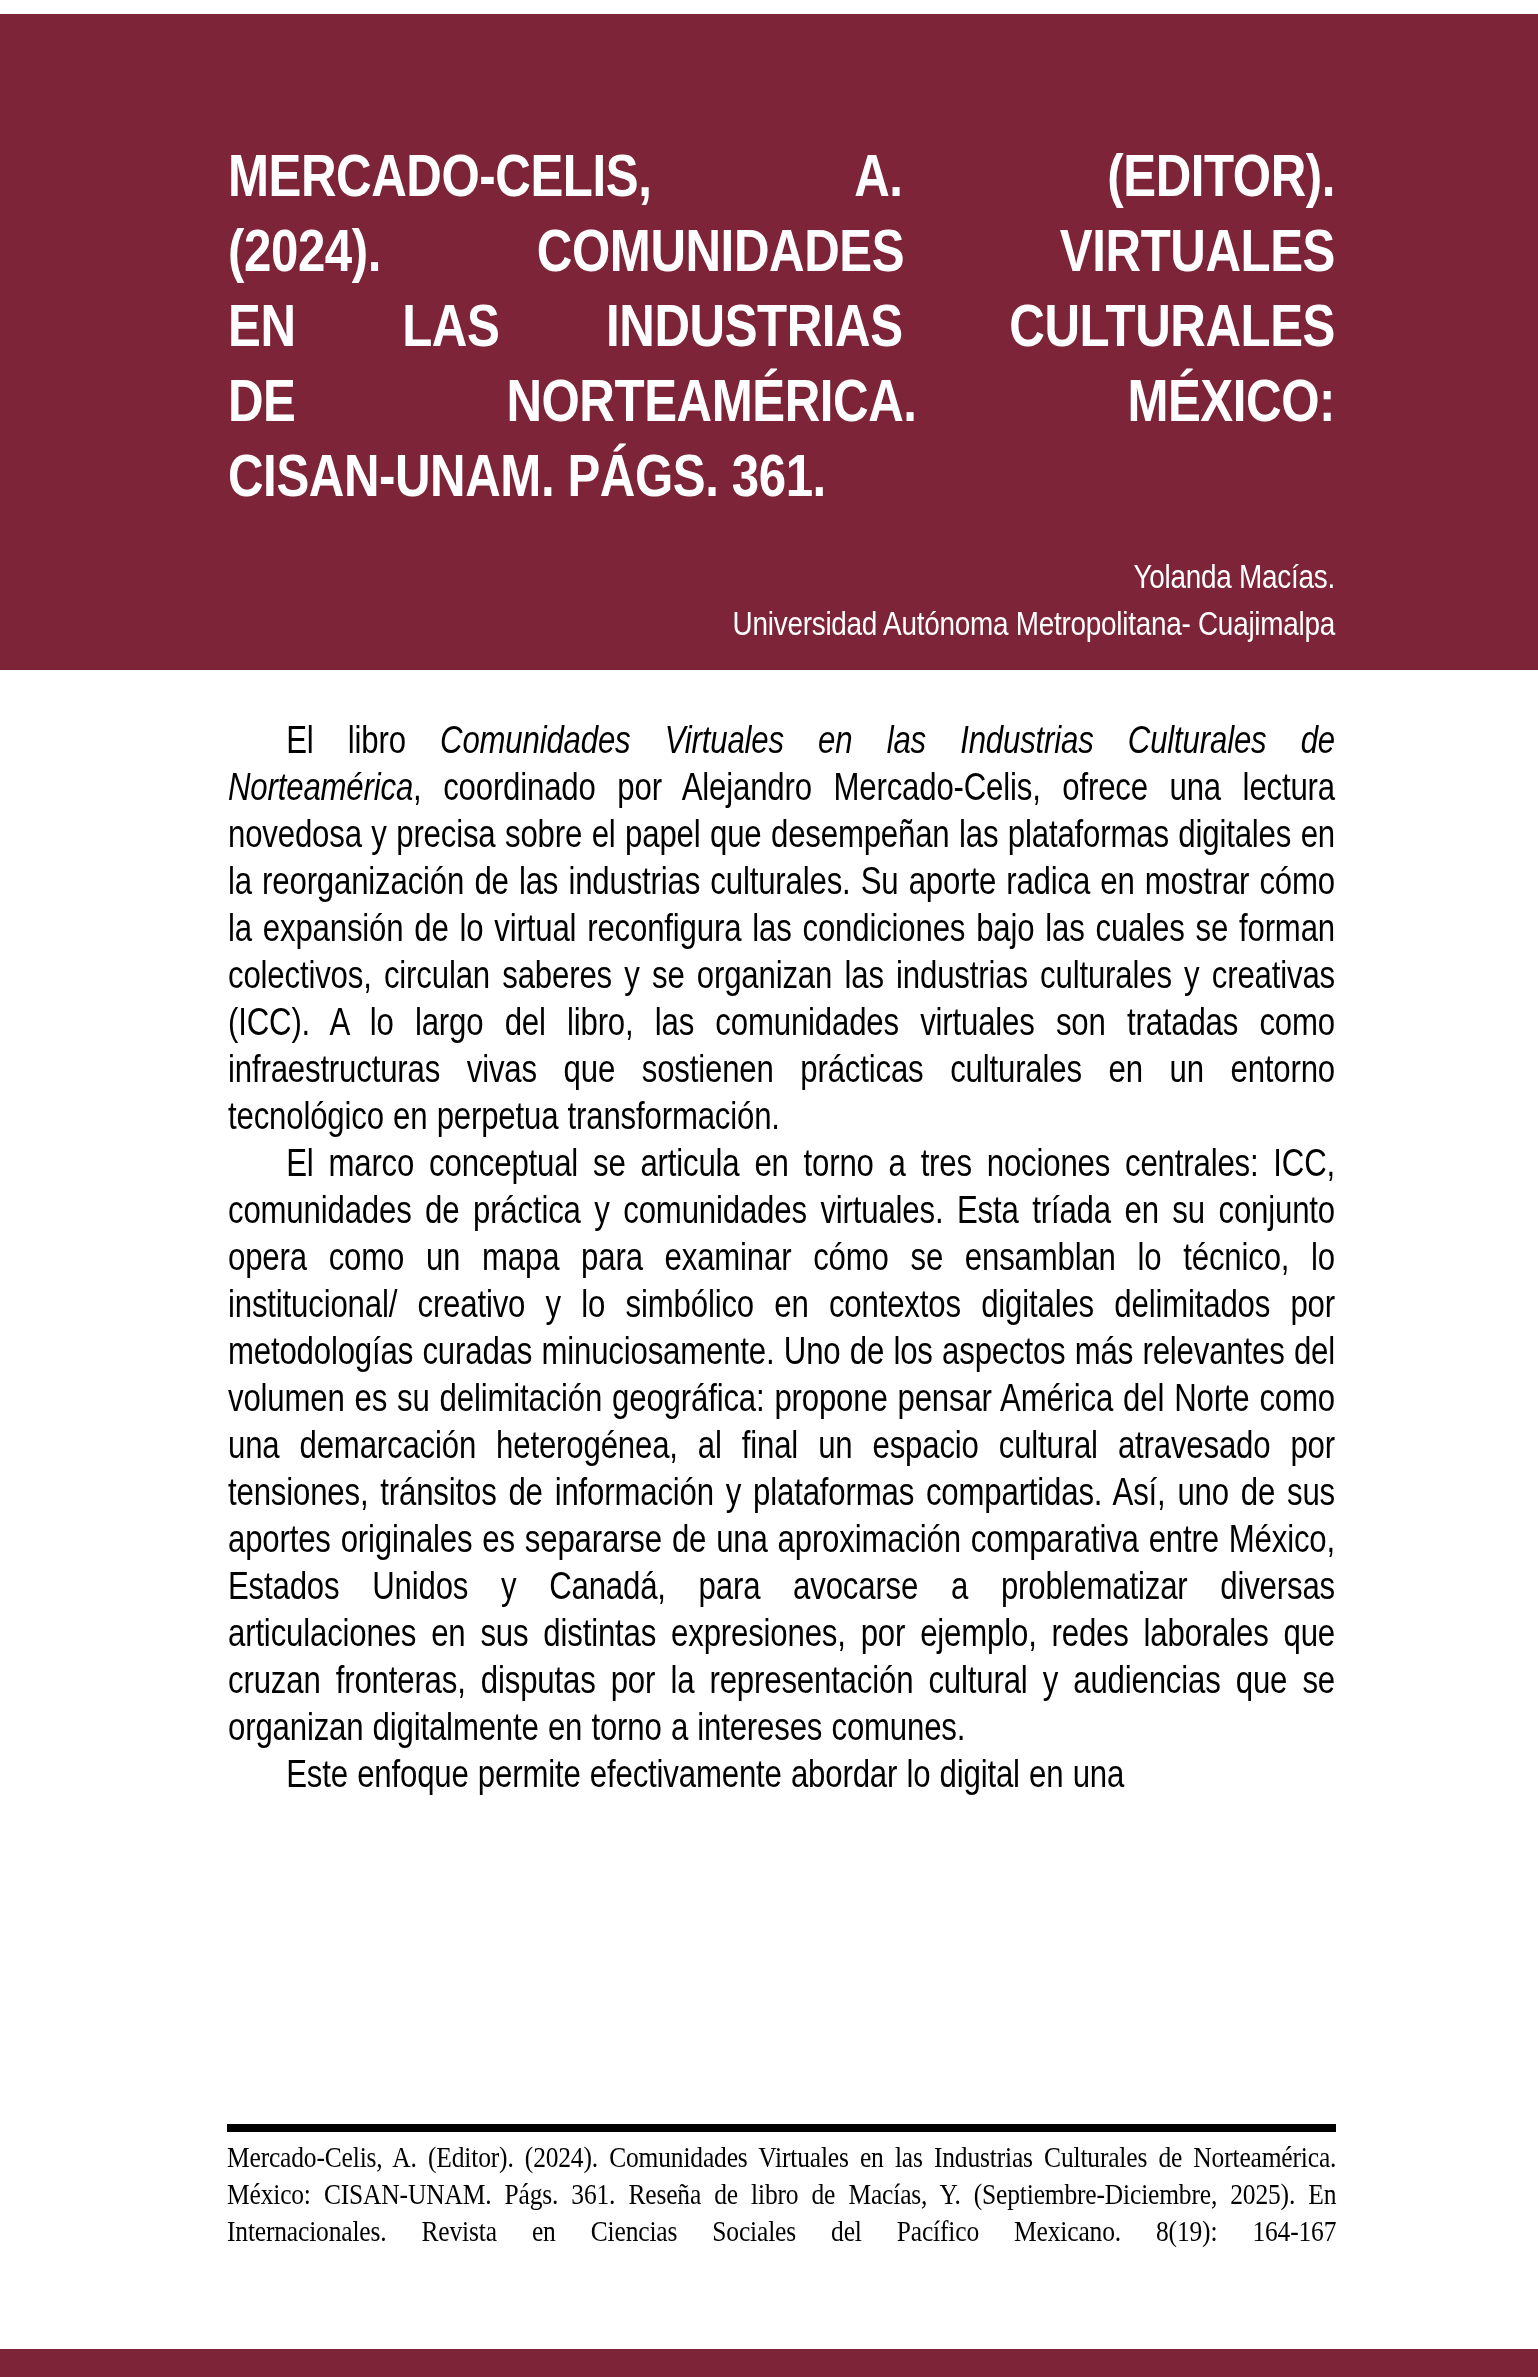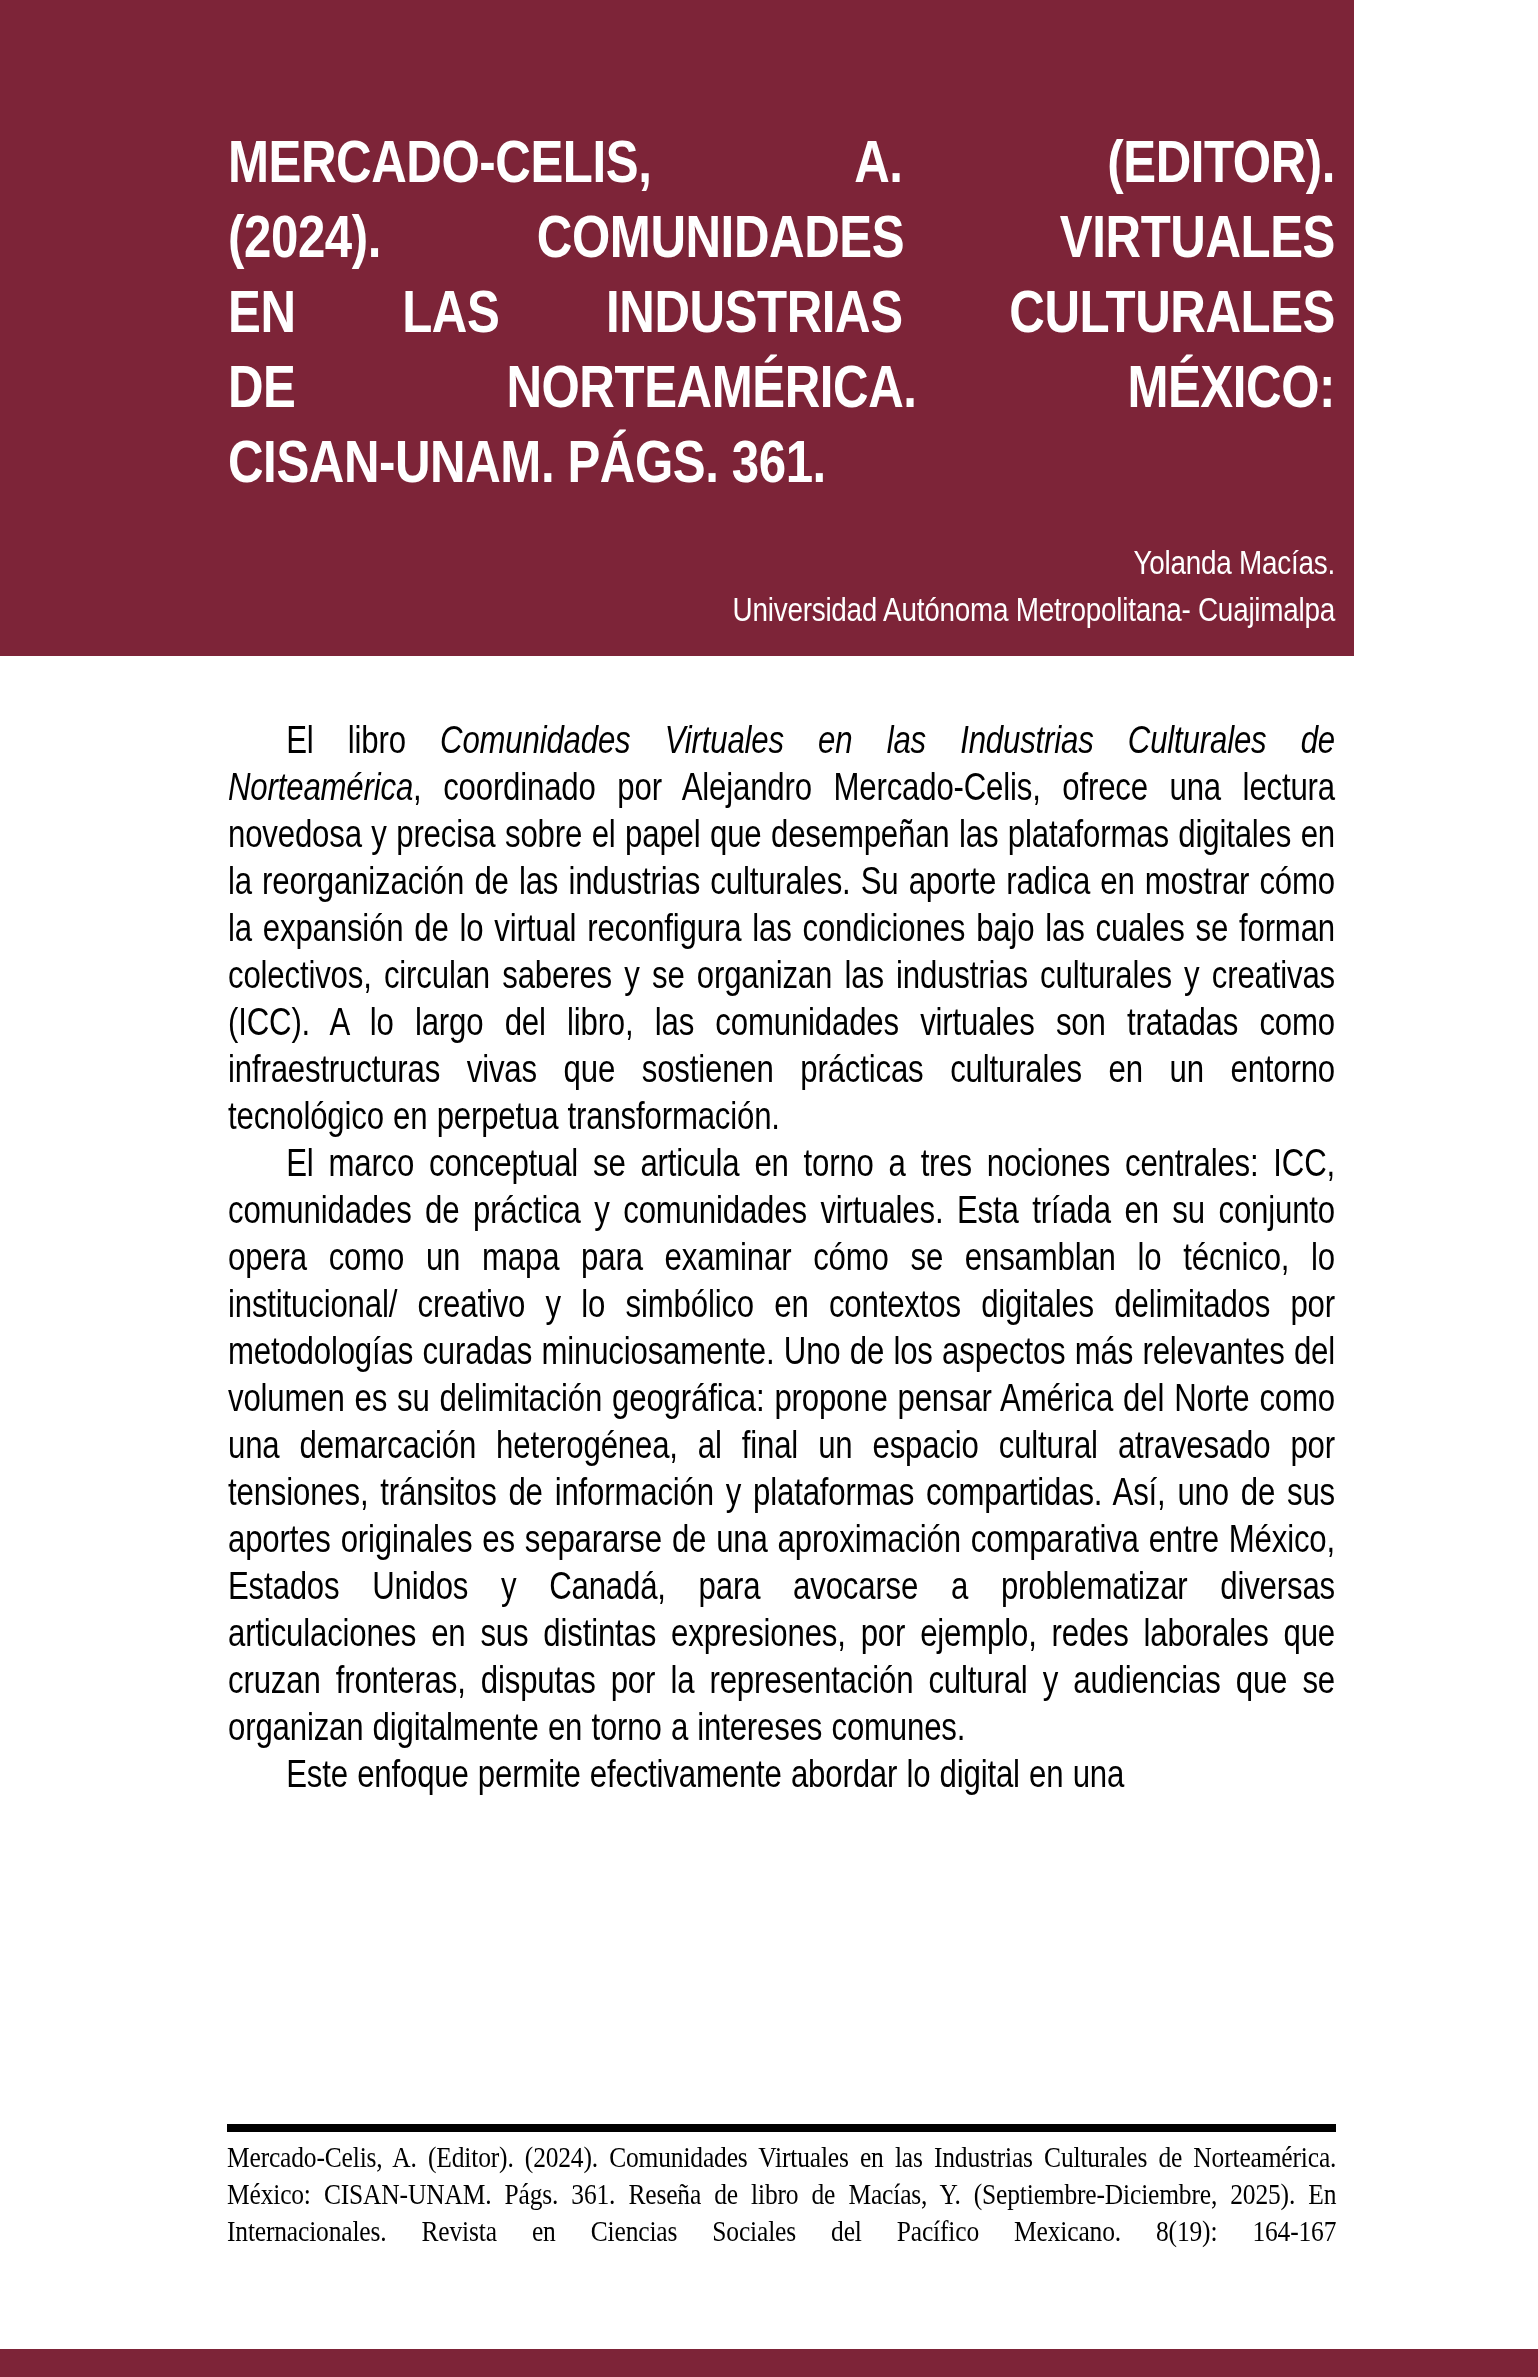--- a/index.html
+++ b/index.html
@@ -1,20 +1,20 @@
 <!DOCTYPE html>
 <html style="font-size:15px"><head>
 <meta charset="utf-8">
 <style>
   html,body{margin:0;padding:0;background:#fff;}
   .page{position:relative;width:1538px;height:2377px;background:#ffffff;
         font-family:"Liberation Sans",sans-serif;overflow:hidden;}
 
   
-  .band{position:absolute;top:0;left:0;width:1354px;height:656px;background:#7d2438;}
+  .band{position:absolute;top:14px;left:0;width:1538px;height:656px;background:#7d2438;}
   .bottom-band{position:absolute;left:0;bottom:0;width:1538px;height:28px;background:#7d2438;}
 
   
   .condense{transform:scaleX(0.82);transform-origin:0 0;}
 
   .title-block{position:absolute;left:228px;top:124px;width:1350px;}
   .title-line{color:#ffffff;font-weight:bold;font-size:60px;line-height:75px;
               letter-spacing:-0.5px;white-space:normal;
               text-align:justify;text-align-last:justify;}
   .title-line.last{text-align-last:left;}

